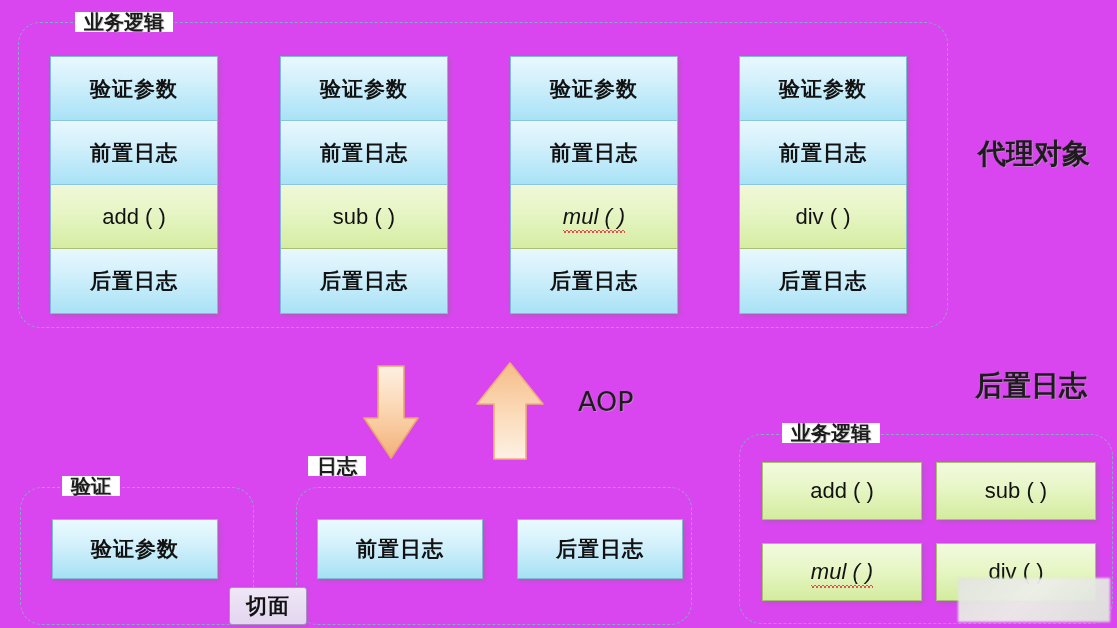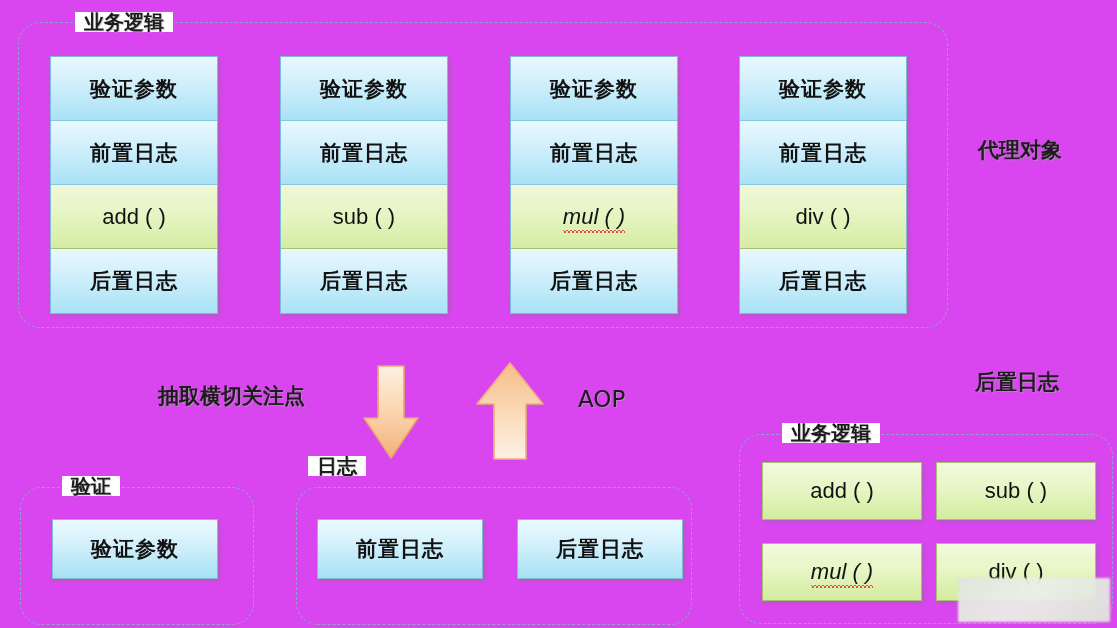--- a/index.html
+++ b/index.html
@@ -34,30 +34,30 @@
     font-weight: bold;
     color: #1c1c1c;
     line-height: 1;
     white-space: nowrap;
     text-shadow: 1px 1px 0 rgba(170,170,170,0.55);
   }
 
   
   .caption {
     position: absolute;
-    font-size: 21px;
+    font-size: 28px;
     font-weight: bold;
     color: #1c1c1c;
     white-space: nowrap;
     line-height: 1;
     text-shadow: 1px 1px 0 rgba(170,170,170,0.55);
   }
   .caption.latin {
     font-weight: normal;
-    font-size: 23px;
+    font-size: 27px;
     text-shadow: 1px 1px 0 rgba(180,180,180,0.5);
   }
 
   
   .stack {
     position: absolute;
     width: 168px;
     box-sizing: border-box;
     border: 1px solid #7fbcd4;
     box-shadow: 2px 2px 3px rgba(120,120,120,0.38);
@@ -209,21 +209,20 @@
         <span class="zh">前置日志</span>
       </div>
     <div class="cell green">
         <span>div ( )</span>
       </div>
     <div class="cell blue last">
         <span class="zh">后置日志</span>
       </div>
   </div>
 
-  <div class="caption" style="left:158px; top:386px;">抽取横切关注点</div>
 
   <div class="caption latin" style="left:578px; top:388px;">AOP</div>
 
   <svg class="arrow" style="left:360px; top:362px;" width="62" height="104" viewBox="0 0 62 104">
     <defs>
       <linearGradient id="gdown" x1="0" y1="0" x2="0" y2="1">
         <stop offset="0%" stop-color="#fdf0e2"></stop>
         <stop offset="45%" stop-color="#fbd8b4"></stop>
         <stop offset="100%" stop-color="#f3b078"></stop>
       </linearGradient>
@@ -247,20 +246,21 @@
 
   <div class="box blue" style="left:52px; top:519px; width:166px; height:60px;">验证参数</div>
 
   <div class="group" style="left:296px; top:487px; width:396px; height:138px;"></div>
   <div class="group-label" style="left:308px; top:456px;">日志</div>
 
   <div class="box blue" style="left:317px; top:519px; width:166px; height:60px;">前置日志</div>
 
   <div class="box blue" style="left:517px; top:519px; width:166px; height:60px;">后置日志</div>
 
+  <div class="box purple" style="left:229px; top:587px; width:78px; height:38px;">切面</div>
 
   <div class="caption" style="left:975px; top:372px;">后置日志</div>
 
   <div class="group" style="left:739px; top:434px; width:374px; height:190px;"></div>
   <div class="group-label" style="left:782px; top:423px;">业务逻辑</div>
 
   <div class="box green" style="left:762px; top:462px; width:160px; height:58px;">add ( )</div>
 
   <div class="box green" style="left:936px; top:462px; width:160px; height:58px;">sub ( )</div>
 

